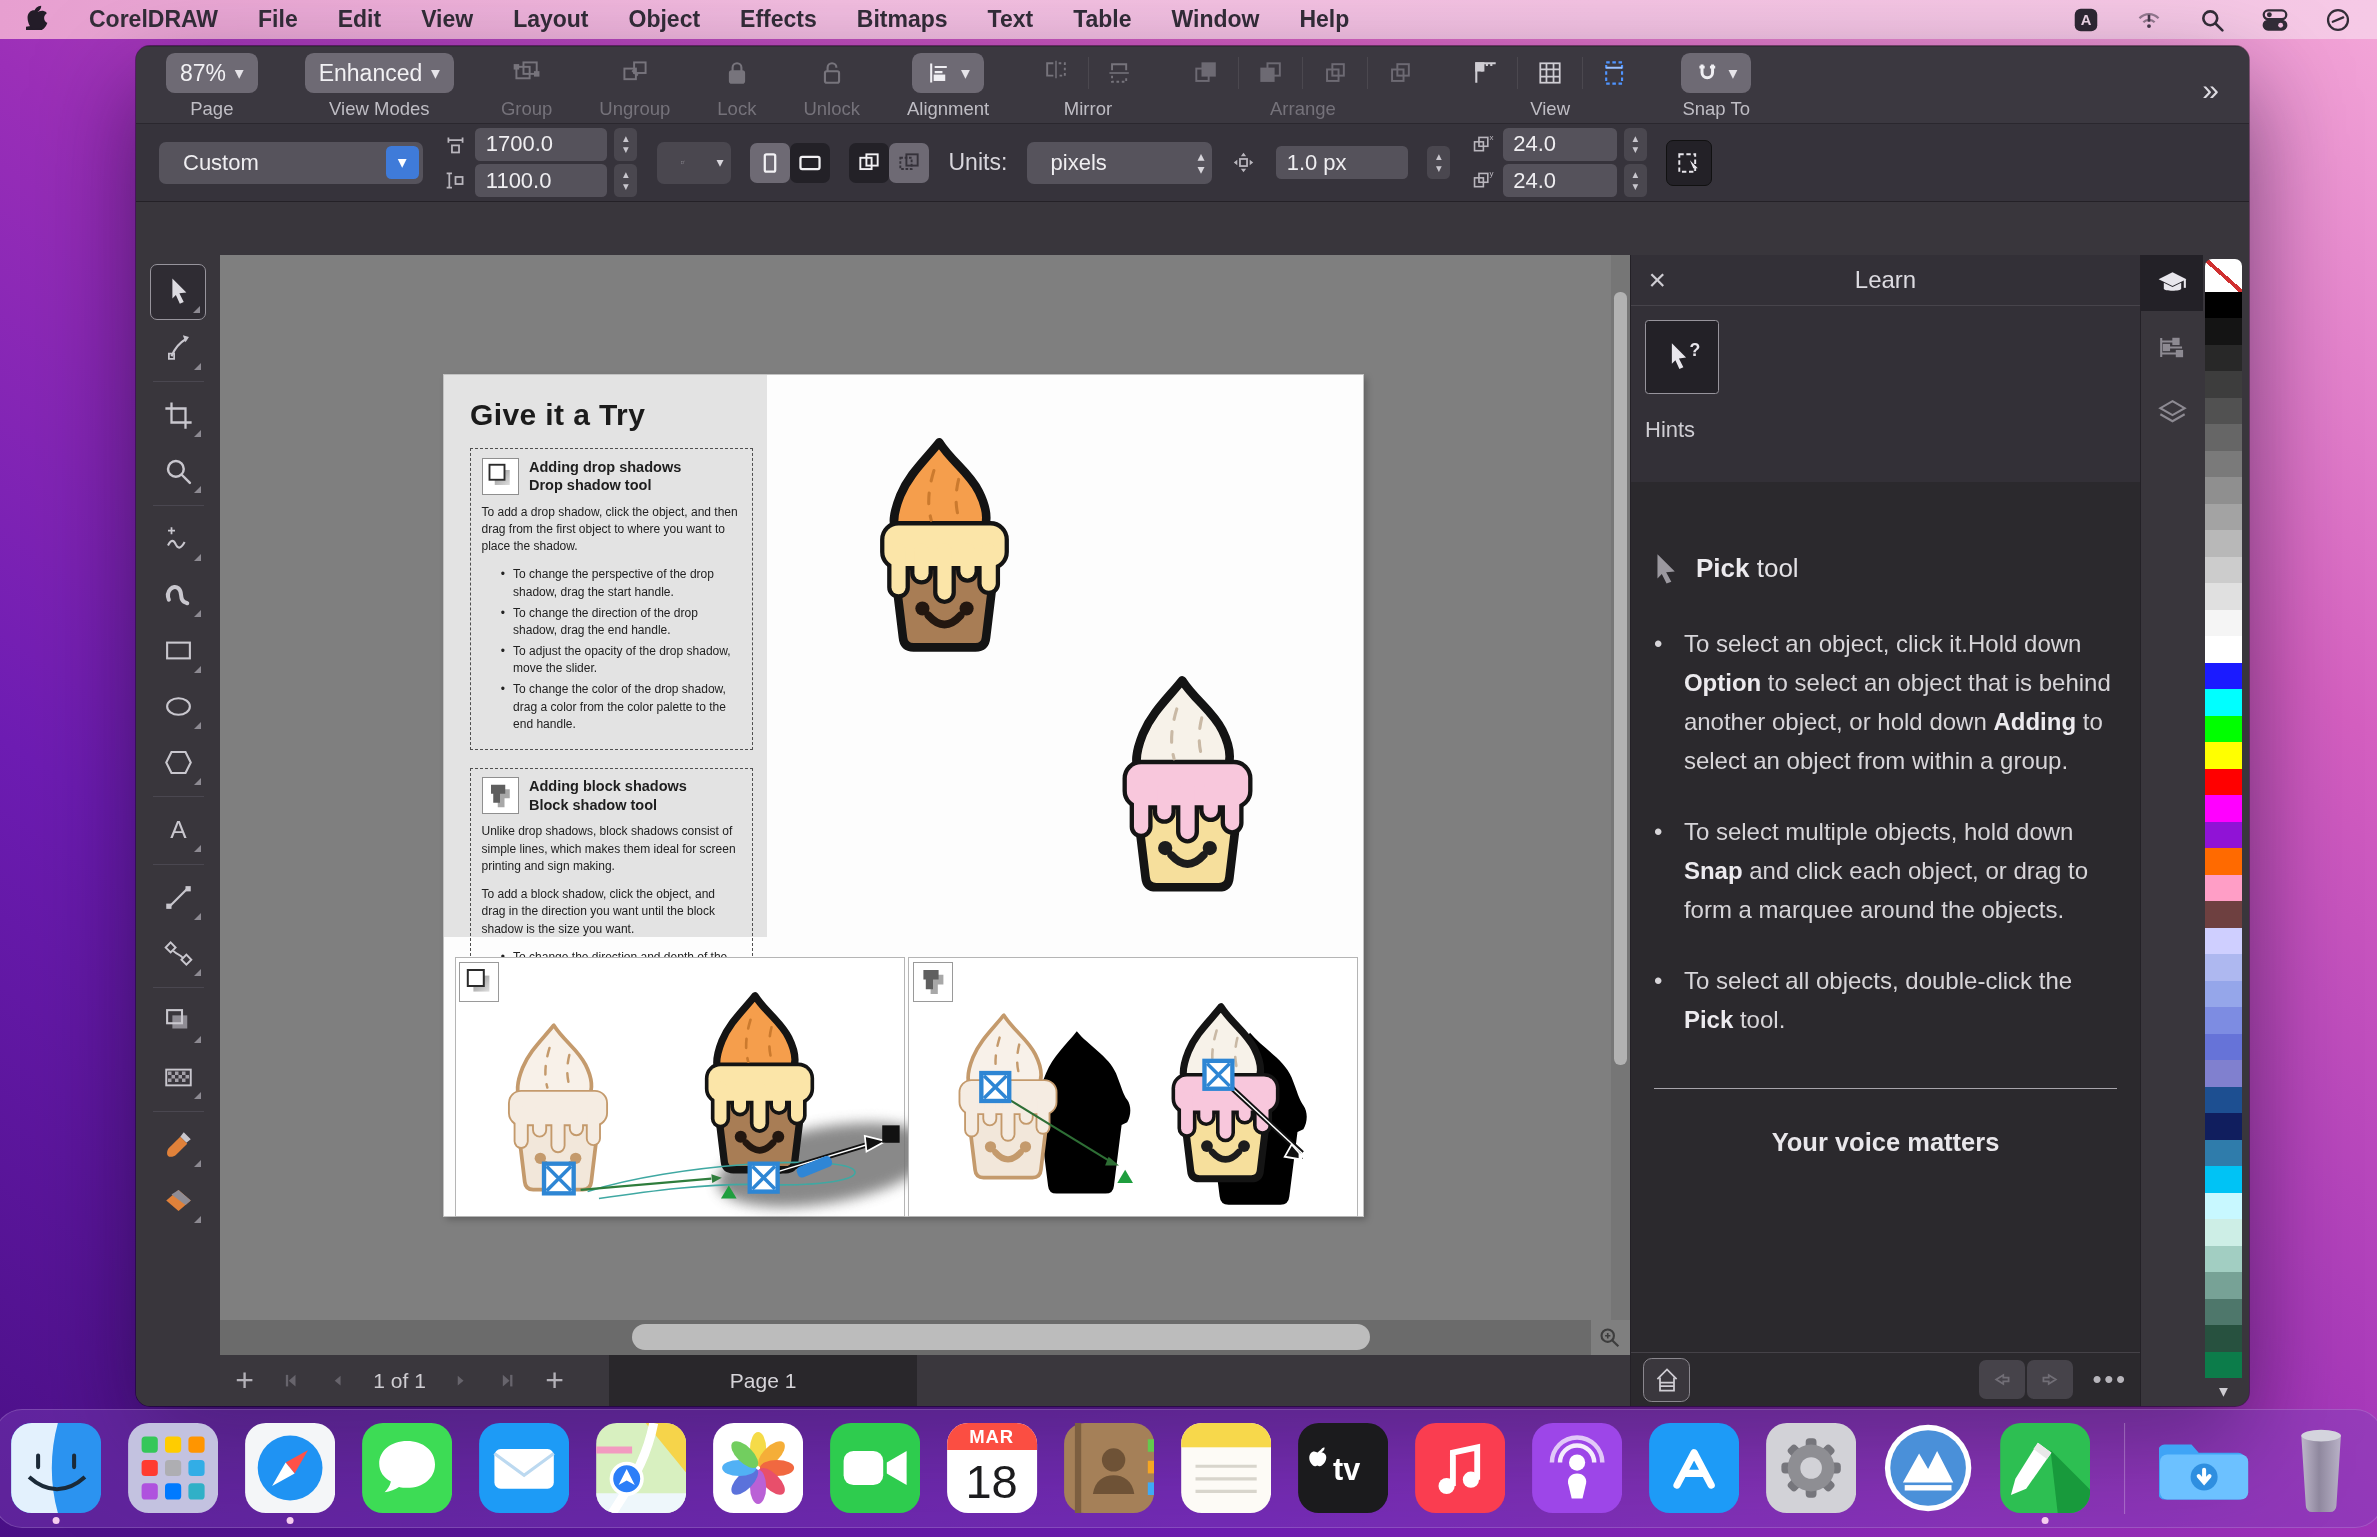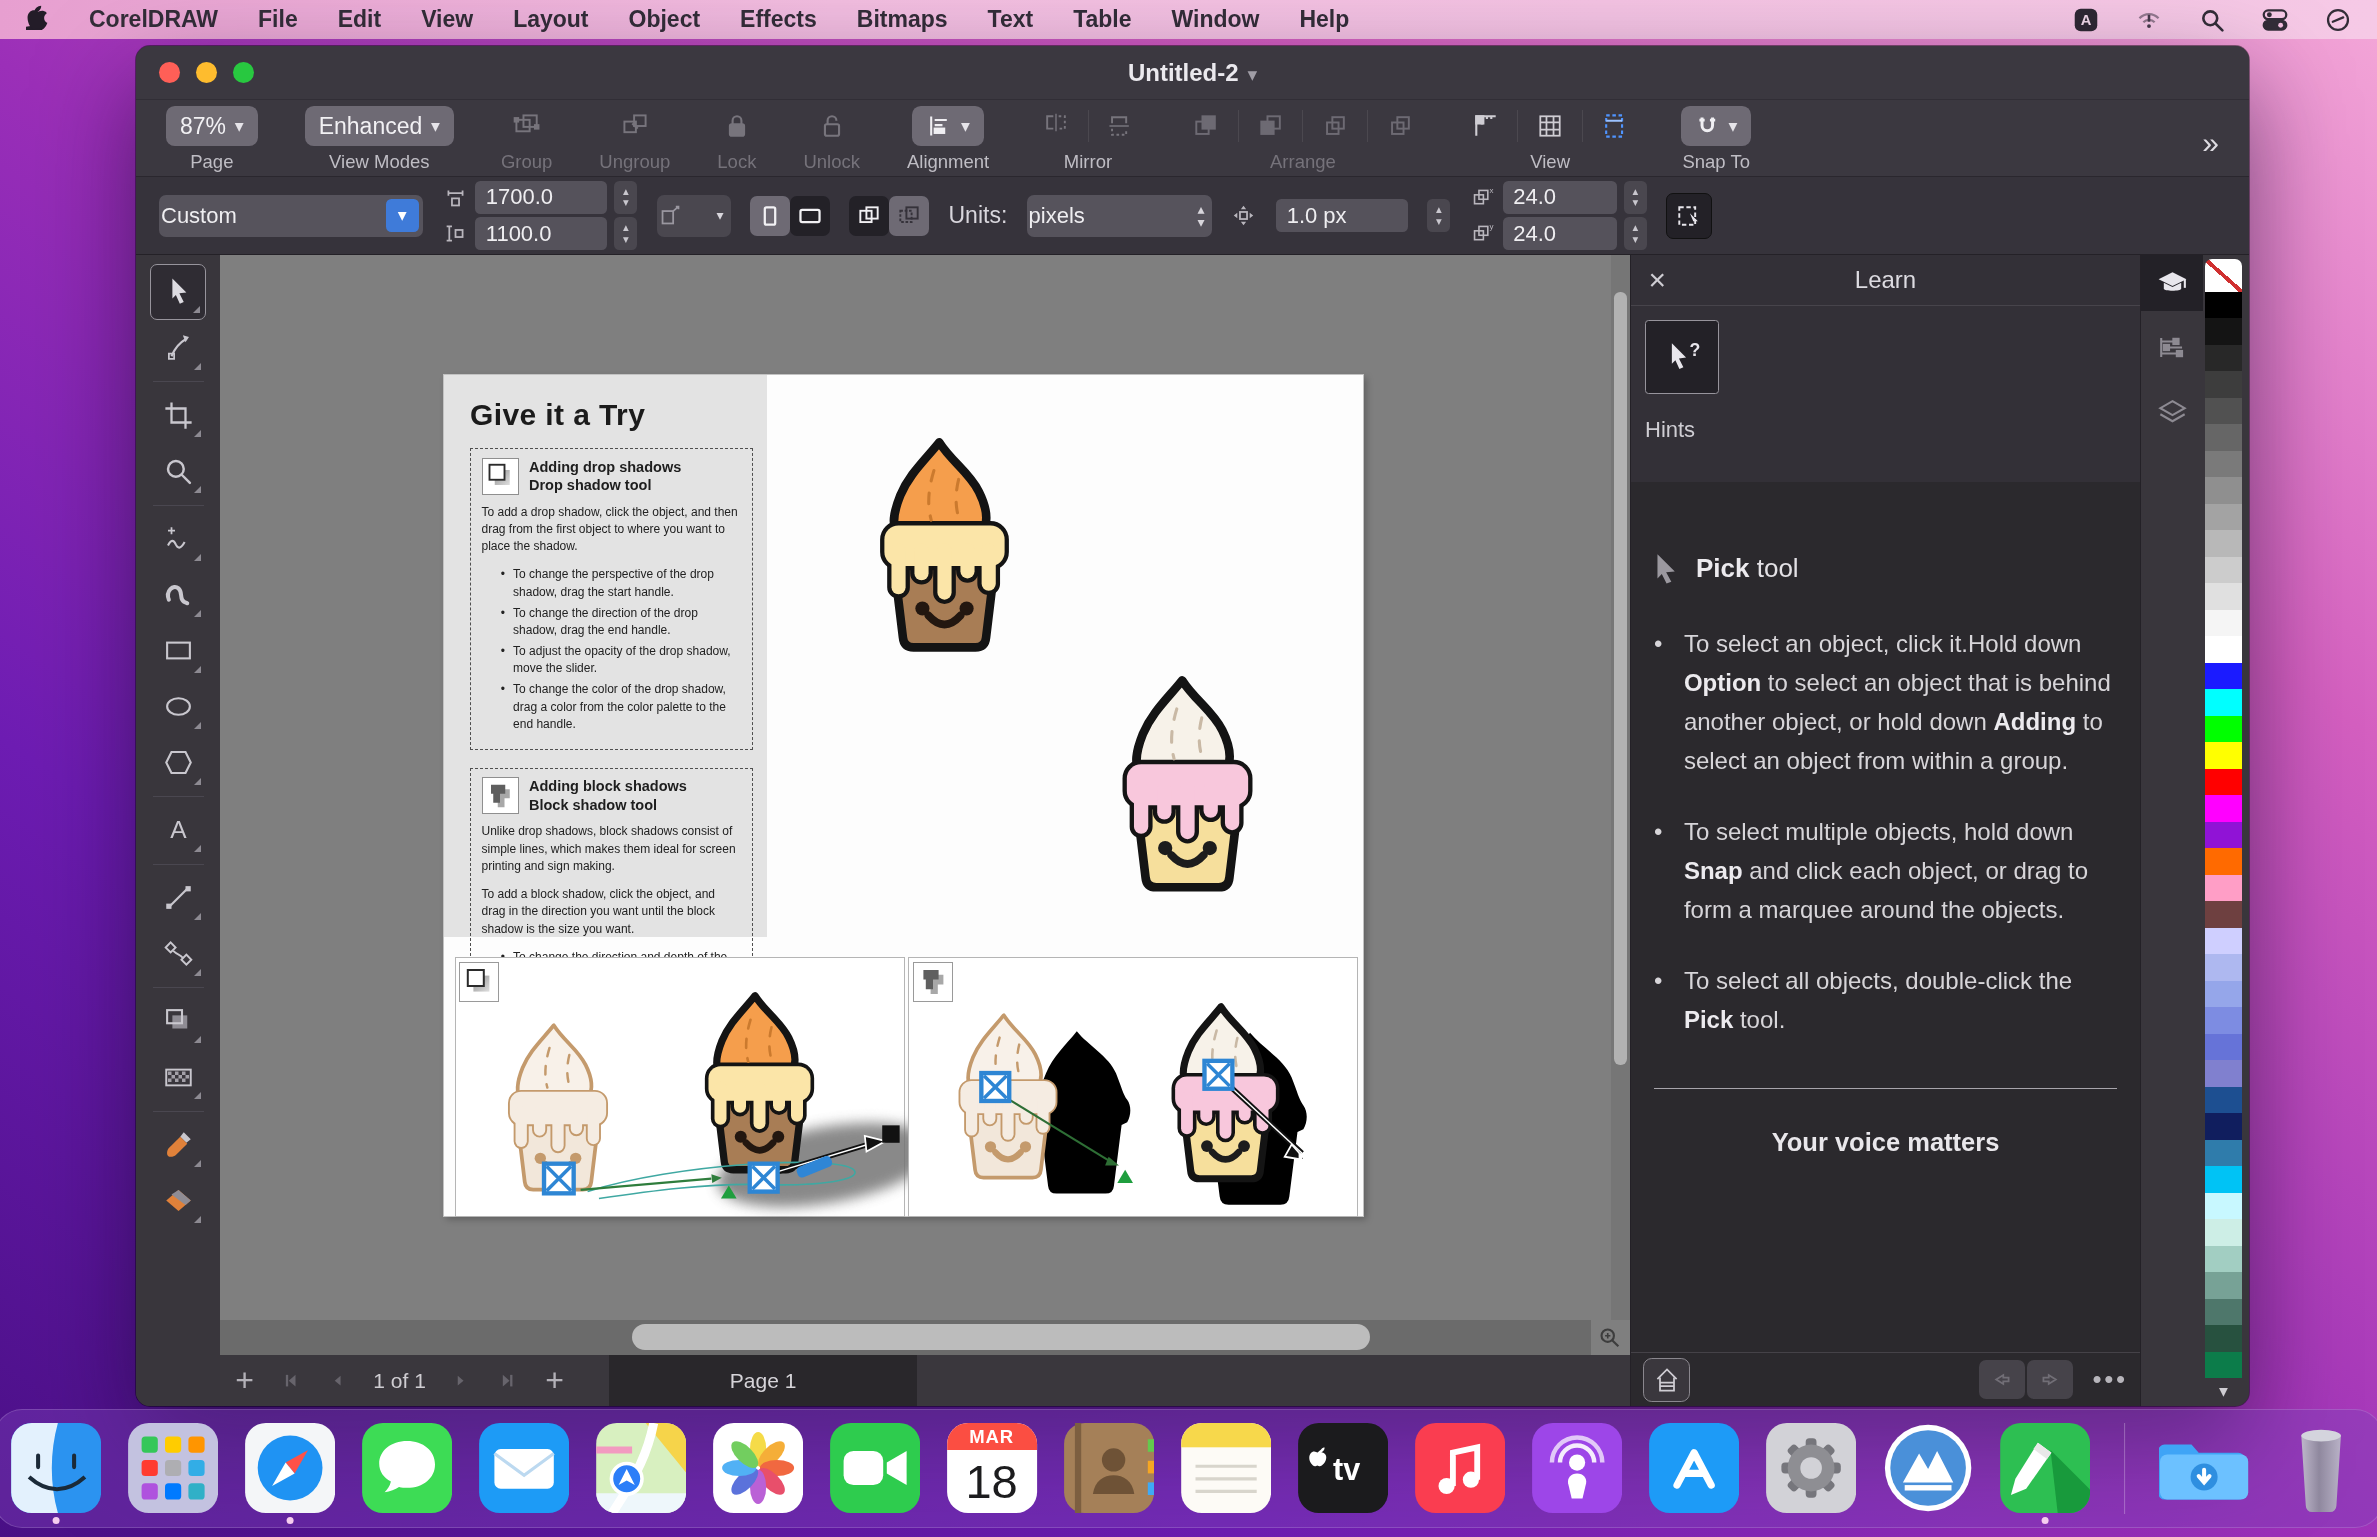--- a/index.html
+++ b/index.html
@@ -35,21 +35,21 @@
         padding:0 14px;color:#f2f1f4;font-size:23px}
   .pill .chev{font-size:17.6px;color:#e6e4e9}
   .tico{width:39px;height:39px;display:flex;align-items:center;justify-content:center}
   .tico svg{width:30px;height:30px}
   .tsep{width:0.9px;height:32px;background:#4b484f}
   .overflow{margin-left:auto;color:#dddbe1;font-size:30px;align-self:center;padding-top:5.3px}
   
   .propbar{height:79px;background:#36333b;border-top:0.9px solid #2a272e;border-bottom:0.9px solid #242127;
            display:flex;align-items:center;padding:0 23px;gap:19.3px}
   .psel{height:42px;background:#56535c;border-radius:7px;display:flex;align-items:center;position:relative;
-        color:#efeef1;font-size:22px;padding:0 46px 0 2px}
+        color:#efeef1;font-size:22px;padding:0 46px 0 24px}
   .psel .bluechev{position:absolute;right:4.4px;top:4.4px;width:33px;height:33px;background:#3f7bd9;border-radius:5.3px;
         display:flex;align-items:center;justify-content:center;color:#fff;font-size:17.6px}
   .psel .graychev{position:absolute;right:7px;color:#d8d6dc;font-size:14px;line-height:12.3px;text-align:center}
   .fieldcol{display:flex;flex-direction:column;gap:3.5px}
   .frow{display:flex;align-items:center;gap:7px}
   .fico{width:26px;height:26px;display:flex;align-items:center;justify-content:center}
   .fico svg{width:23px;height:23px}
   .pfield{width:132px;height:33px;background:#55525b;border-radius:5.3px;color:#efeef1;font-size:22px;
           display:flex;align-items:center;padding:0 10.5px}
   .stepper{width:23px;height:33px;background:#4a474f;border-radius:5.3px;display:flex;flex-direction:column;
@@ -260,30 +260,20 @@
       <span class="sic">
         <svg viewBox="0 0 30 30" fill="none" stroke="#332d38" stroke-width="2.6">
           <circle cx="15" cy="15" r="11.5"></circle>
           <path d="M9,17 L21,12" stroke-linecap="round"></path>
         </svg>
       </span>
     </div>
 </div>
 
 <div class="window">
-  <div class="titlebar">
-    <div class="tlights">
-      <div class="tl r"></div>
-      <div class="tl y"></div>
-      <div class="tl g"></div>
-    </div>
-    <div class="wtitle">
-      <span>Untitled-2</span><span class="chev">▾</span>
-    </div>
-  </div>
 
   <div class="toolbar">
     <div class="tgroup">
       <div class="trow">
           <div class="pill">
             <span>87%</span>
             <span class="chev">▾</span>
           </div>
         </div>
       <div class="tlabel">Page</div>

